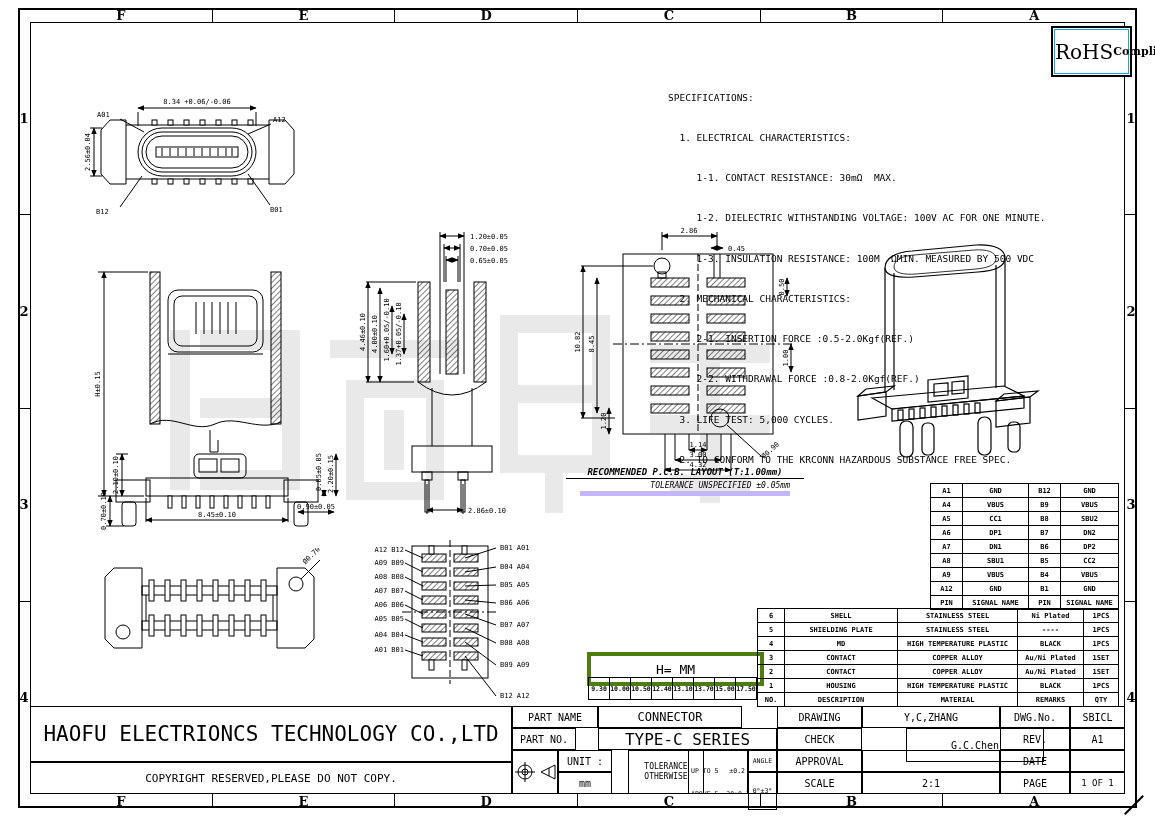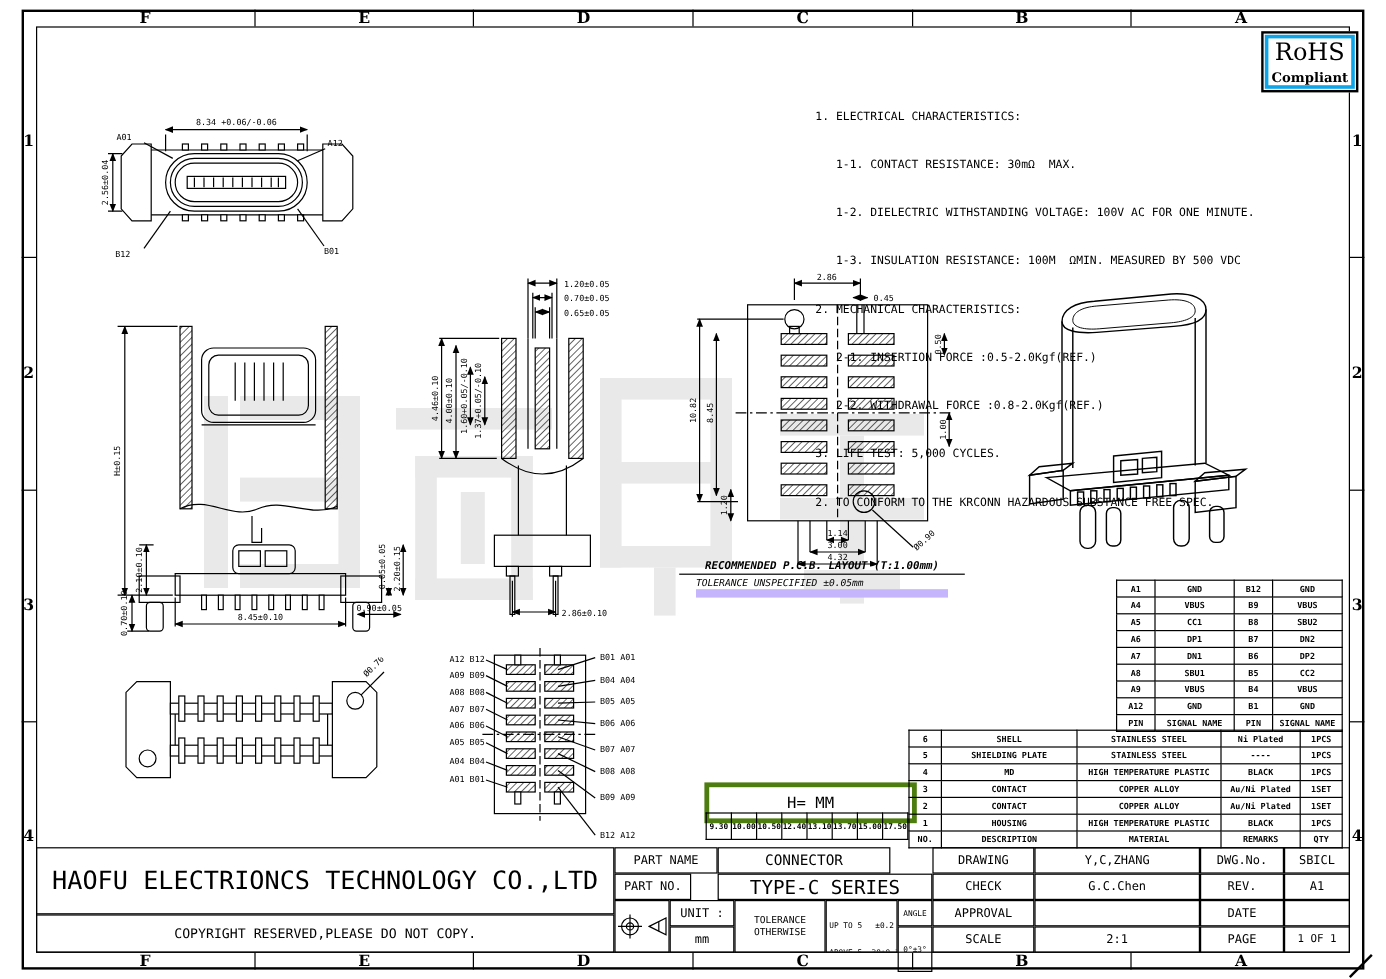--- a/index.html
+++ b/index.html
@@ -8,41 +8,41 @@
   .abs{position:absolute;}
   .outer-frame{left:18px;top:8px;width:1115px;height:796px;border:2px solid #000;}
   .inner-frame{left:30px;top:22px;width:1093px;height:770px;border:1px solid #000;}
   .zone-row{left:30px;width:1095px;height:14px;display:flex;}
   .zone-row span{flex:1;text-align:center;line-height:14px;font:bold 13px "DejaVu Serif",serif;border-right:1px solid #000;}
   .zone-row span:last-child{border-right:none;}
   .zone-col{top:22px;width:12px;height:772px;display:flex;flex-direction:column;}
   .zone-col span{flex:1;display:flex;align-items:center;justify-content:center;font:bold 13px "DejaVu Serif",serif;border-bottom:1px solid #000;}
   .zone-col span:last-child{border-bottom:none;}
   .rohs{left:1051px;top:26px;width:77px;height:47px;border:2px solid #000;background:#fff;}
-  .rohs-in{position:absolute;left:1px;top:1px;right:1px;bottom:1px;border:3px solid #0ea5e9;
-           display:flex;flex-direction:column;align-items:center;justify-content:space-between;}
+  .rohs-in{position:absolute;left:1px;top:1px;right:1px;bottom:1px;border:1px solid #0ea5e9;
+           display:flex;flex-direction:row;align-items:center;justify-content:space-between;}
   .rohs-t{font:20px "DejaVu Serif",serif;line-height:22px;}
   .rohs-s{font:bold 11px "DejaVu Serif",serif;line-height:13px;}
   .specs{left:668px;top:64px;font:9.5px "DejaVu Sans Mono",monospace;line-height:13.4px;white-space:pre;}
   .wm{left:170px;top:300px;}
   .cap1{left:566px;top:467px;width:238px;text-align:center;font:italic bold 9px "DejaVu Sans Mono",monospace;border-bottom:1px solid #000;padding-bottom:1px;}
-  .cap2{left:580px;top:481px;width:210px;text-align:left;font:italic 8px "DejaVu Sans Mono",monospace;border-bottom:7px solid #c4b5fd;padding-bottom:1px;}
+  .cap2{left:580px;top:481px;width:210px;text-align:right;font:italic 8px "DejaVu Sans Mono",monospace;border-bottom:5px solid #c4b5fd;padding-bottom:1px;}
   table{border-collapse:collapse;table-layout:fixed;}
   td{border:1px solid #000;font:bold 7px "DejaVu Sans Mono",monospace;text-align:center;
      padding:0;height:13px;overflow:hidden;white-space:nowrap;}
   .pin-table{left:930px;top:483px;width:188px;}
   .bom-table{left:757px;top:608px;width:361px;}
   .h-head{left:560px;top:652px;width:169px;height:26px;border:4px solid #4d7c0f;display:flex;align-items:center;justify-content:center;font:13px "DejaVu Sans Mono",monospace;margin-left:27px;}
   .h-vals{left:588px;top:677px;width:169px;}
   .h-vals td{font:bold 6.5px "DejaVu Sans Mono",monospace;height:21px;}
   .tb{border:1px solid #000;display:flex;align-items:center;justify-content:center;
       font:10px "DejaVu Sans Mono",monospace;box-sizing:border-box;background:transparent;white-space:nowrap;overflow:hidden;}
   .company{font-size:21px;letter-spacing:0px;}
   .copyright{font-size:11px;}
-  .tol-col{flex-direction:column;font-size:8px;line-height:10px;}
+  .tol-col{flex-direction:column;font-size:8px;line-height:10px;margin-left:16px;}
   .tolv{flex-direction:column;align-items:stretch;justify-content:space-around;font-size:6.5px;padding:1px 2px;}
   .tolv div{display:flex;justify-content:space-between;line-height:7px;margin-top:16px;}
   .dwg text{font:7px "DejaVu Sans Mono",monospace;fill:#000;stroke:none;}
   .corner{width:26px;height:0;border-top:2px solid #000;transform:rotate(-45deg);}
 </style>
 </head>
 <body>
 
 <div class="sheet">
 
@@ -113,20 +113,21 @@
   <div class="abs corner" style="right:8px;bottom:10px"></div>
 
   <div class="abs rohs">
     <div class="rohs-in">
       <div class="rohs-t">RoHS</div>
       <div class="rohs-s">Compliant</div>
     </div>
   </div>
 
   <div class="abs specs">
+    <div>SPECIFICATIONS:</div>
     <div>  1. ELECTRICAL CHARACTERISTICS:</div>
     <div>     1-1. CONTACT RESISTANCE: 30mΩ  MAX.</div>
     <div>     1-2. DIELECTRIC WITHSTANDING VOLTAGE: 100V AC FOR ONE MINUTE.</div>
     <div>     1-3. INSULATION RESISTANCE: 100M  ΩMIN. MEASURED BY 500 VDC</div>
     <div>  2. MECHANICAL CHARACTERISTICS:</div>
     <div>     2-1. INSERTION FORCE :0.5-2.0Kgf(REF.)</div>
     <div>     2-2. WITHDRAWAL FORCE :0.8-2.0Kgf(REF.)</div>
     <div>  3. LIFE TEST: 5,000 CYCLES.</div>
     <div>  2. TO CONFORM TO THE KRCONN HAZARDOUS SUBSTANCE FREE SPEC.</div>
   </div>
@@ -687,21 +688,21 @@
         <span>ANGLE</span>
         <span>±3°</span>
       </div>
   </div>
   <div class="abs tb" style="left:748px;top:750px;width:29px;height:22px;font-size:6.5px">ANGLE</div>
   <div class="abs tb" style="left:748px;top:772px;width:29px;height:38px;font-size:6.5px">0°±3°</div>
 
   <div class="abs tb" style="left:777px;top:706px;width:85px;height:22px">DRAWING</div>
   <div class="abs tb" style="left:862px;top:706px;width:138px;height:22px">Y,C,ZHANG</div>
   <div class="abs tb" style="left:777px;top:728px;width:85px;height:22px">CHECK</div>
-  <div class="abs tb" style="left:862px;top:728px;width:138px;height:22px">G.C.Chen</div>
+  <div class="abs tb" style="left:906px;top:728px;width:138px;height:34px">G.C.Chen</div>
   <div class="abs tb" style="left:777px;top:750px;width:85px;height:22px">APPROVAL</div>
   <div class="abs tb" style="left:862px;top:750px;width:138px;height:22px"></div>
   <div class="abs tb" style="left:777px;top:772px;width:85px;height:22px">SCALE</div>
   <div class="abs tb" style="left:862px;top:772px;width:138px;height:22px">2:1</div>
 
   <div class="abs tb" style="left:1000px;top:706px;width:70px;height:22px">DWG.No.</div>
   <div class="abs tb" style="left:1070px;top:706px;width:55px;height:22px">SBICL</div>
   <div class="abs tb" style="left:1000px;top:728px;width:70px;height:22px">REV.</div>
   <div class="abs tb" style="left:1070px;top:728px;width:55px;height:22px">A1</div>
   <div class="abs tb" style="left:1000px;top:750px;width:70px;height:22px">DATE</div>

